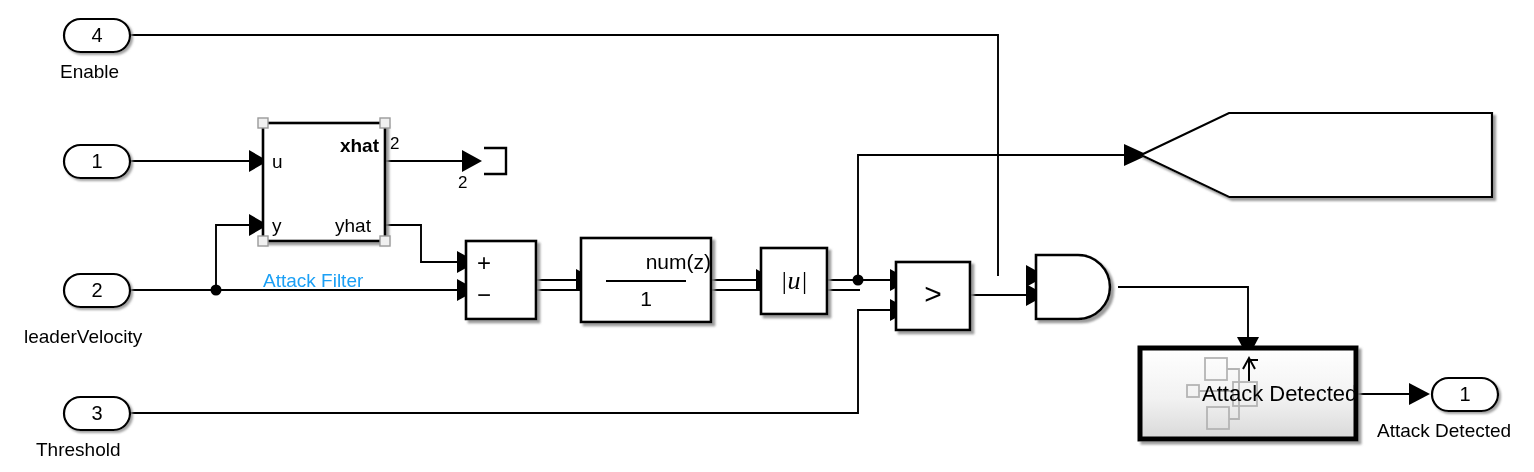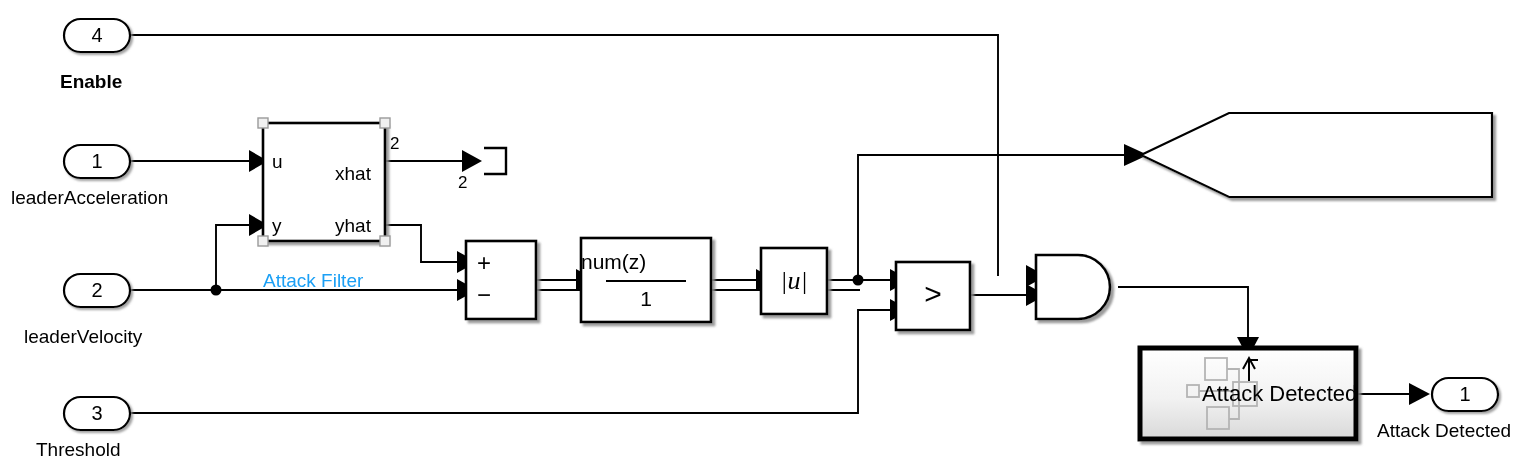--- a/index.html
+++ b/index.html
@@ -205,44 +205,43 @@
         <path d="M 1243 369 L 1249 358 L 1255 369" stroke-linejoin="miter"></path>
       </g>
     </g>
 
     <g>
       <rect x="1432" y="378" width="66" height="33" rx="16.5" ry="16.5" fill="#ffffff" stroke="#000000" stroke-width="2.2" filter="url(#portshadow)"></rect>
     </g>
   </svg>
 
   <div class="lbl lbl-port-num" style="left:64px; top:25px; width:66px; text-align:center;">4</div>
-  <div class="lbl lbl-port-name" style="left:60px; top:72px;font-weight:bold;">Enable</div>
+  <div class="lbl lbl-port-name" style="left:60px; top:62px;">Enable</div>
 
   <div class="lbl lbl-port-num" style="left:64px; top:151px; width:66px; text-align:center;">1</div>
-  <div class="lbl lbl-port-name" style="left:11px; top:188px;">leaderAcceleration</div>
 
   <div class="lbl lbl-port-num" style="left:64px; top:280px; width:66px; text-align:center;">2</div>
   <div class="lbl lbl-port-name" style="left:24px; top:327px;">leaderVelocity</div>
 
   <div class="lbl lbl-port-num" style="left:64px; top:403px; width:66px; text-align:center;">3</div>
   <div class="lbl lbl-port-name" style="left:36px; top:440px;">Threshold</div>
 
   <div class="lbl lbl-blk" style="left:272px; top:152px;">u</div>
   <div class="lbl lbl-blk" style="left:272px; top:216px;">y</div>
-  <div class="lbl lbl-blk" style="left:335px; top:164px; width:44px; ">xhat</div>
+  <div class="lbl lbl-blk" style="left:335px; top:136px; width:44px; text-align:right;font-weight:bold;">xhat</div>
   <div class="lbl lbl-blk" style="left:335px; top:216px; width:44px; ">yhat</div>
   <div class="lbl lbl-kalman" style="left:263px; top:271px;">Attack Filter</div>
 
   <div class="lbl lbl-dim" style="left:390px; top:135px;">2</div>
   <div class="lbl lbl-dim" style="left:458px; top:174px;">2</div>
 
   <div class="lbl lbl-sign" style="left:477px; top:251px;">+</div>
   <div class="lbl lbl-sign" style="left:477px; top:283px;">−</div>
 
-  <div class="lbl lbl-tf" style="left:581px; top:251px; width:130px; text-align:left;">num(z)</div>
+  <div class="lbl lbl-tf" style="left:581px; top:251px; width:130px; text-align:right;">num(z)</div>
   <div class="lbl lbl-tf" style="left:581px; top:288px; width:130px; text-align:center;">1</div>
 
   <div class="lbl lbl-abs" style="left:761px; top:268px; width:66px; text-align:center;">|u|</div>
 
   <div class="lbl lbl-gt" style="left:896px; top:279px; width:74px; text-align:center;">&gt;</div>
 
 
   <div class="lbl lbl-chart" style="left:1202px; top:383px;">Attack Detected</div>
 
   <div class="lbl lbl-port-num" style="left:1432px; top:384px; width:66px; text-align:center;">1</div>

